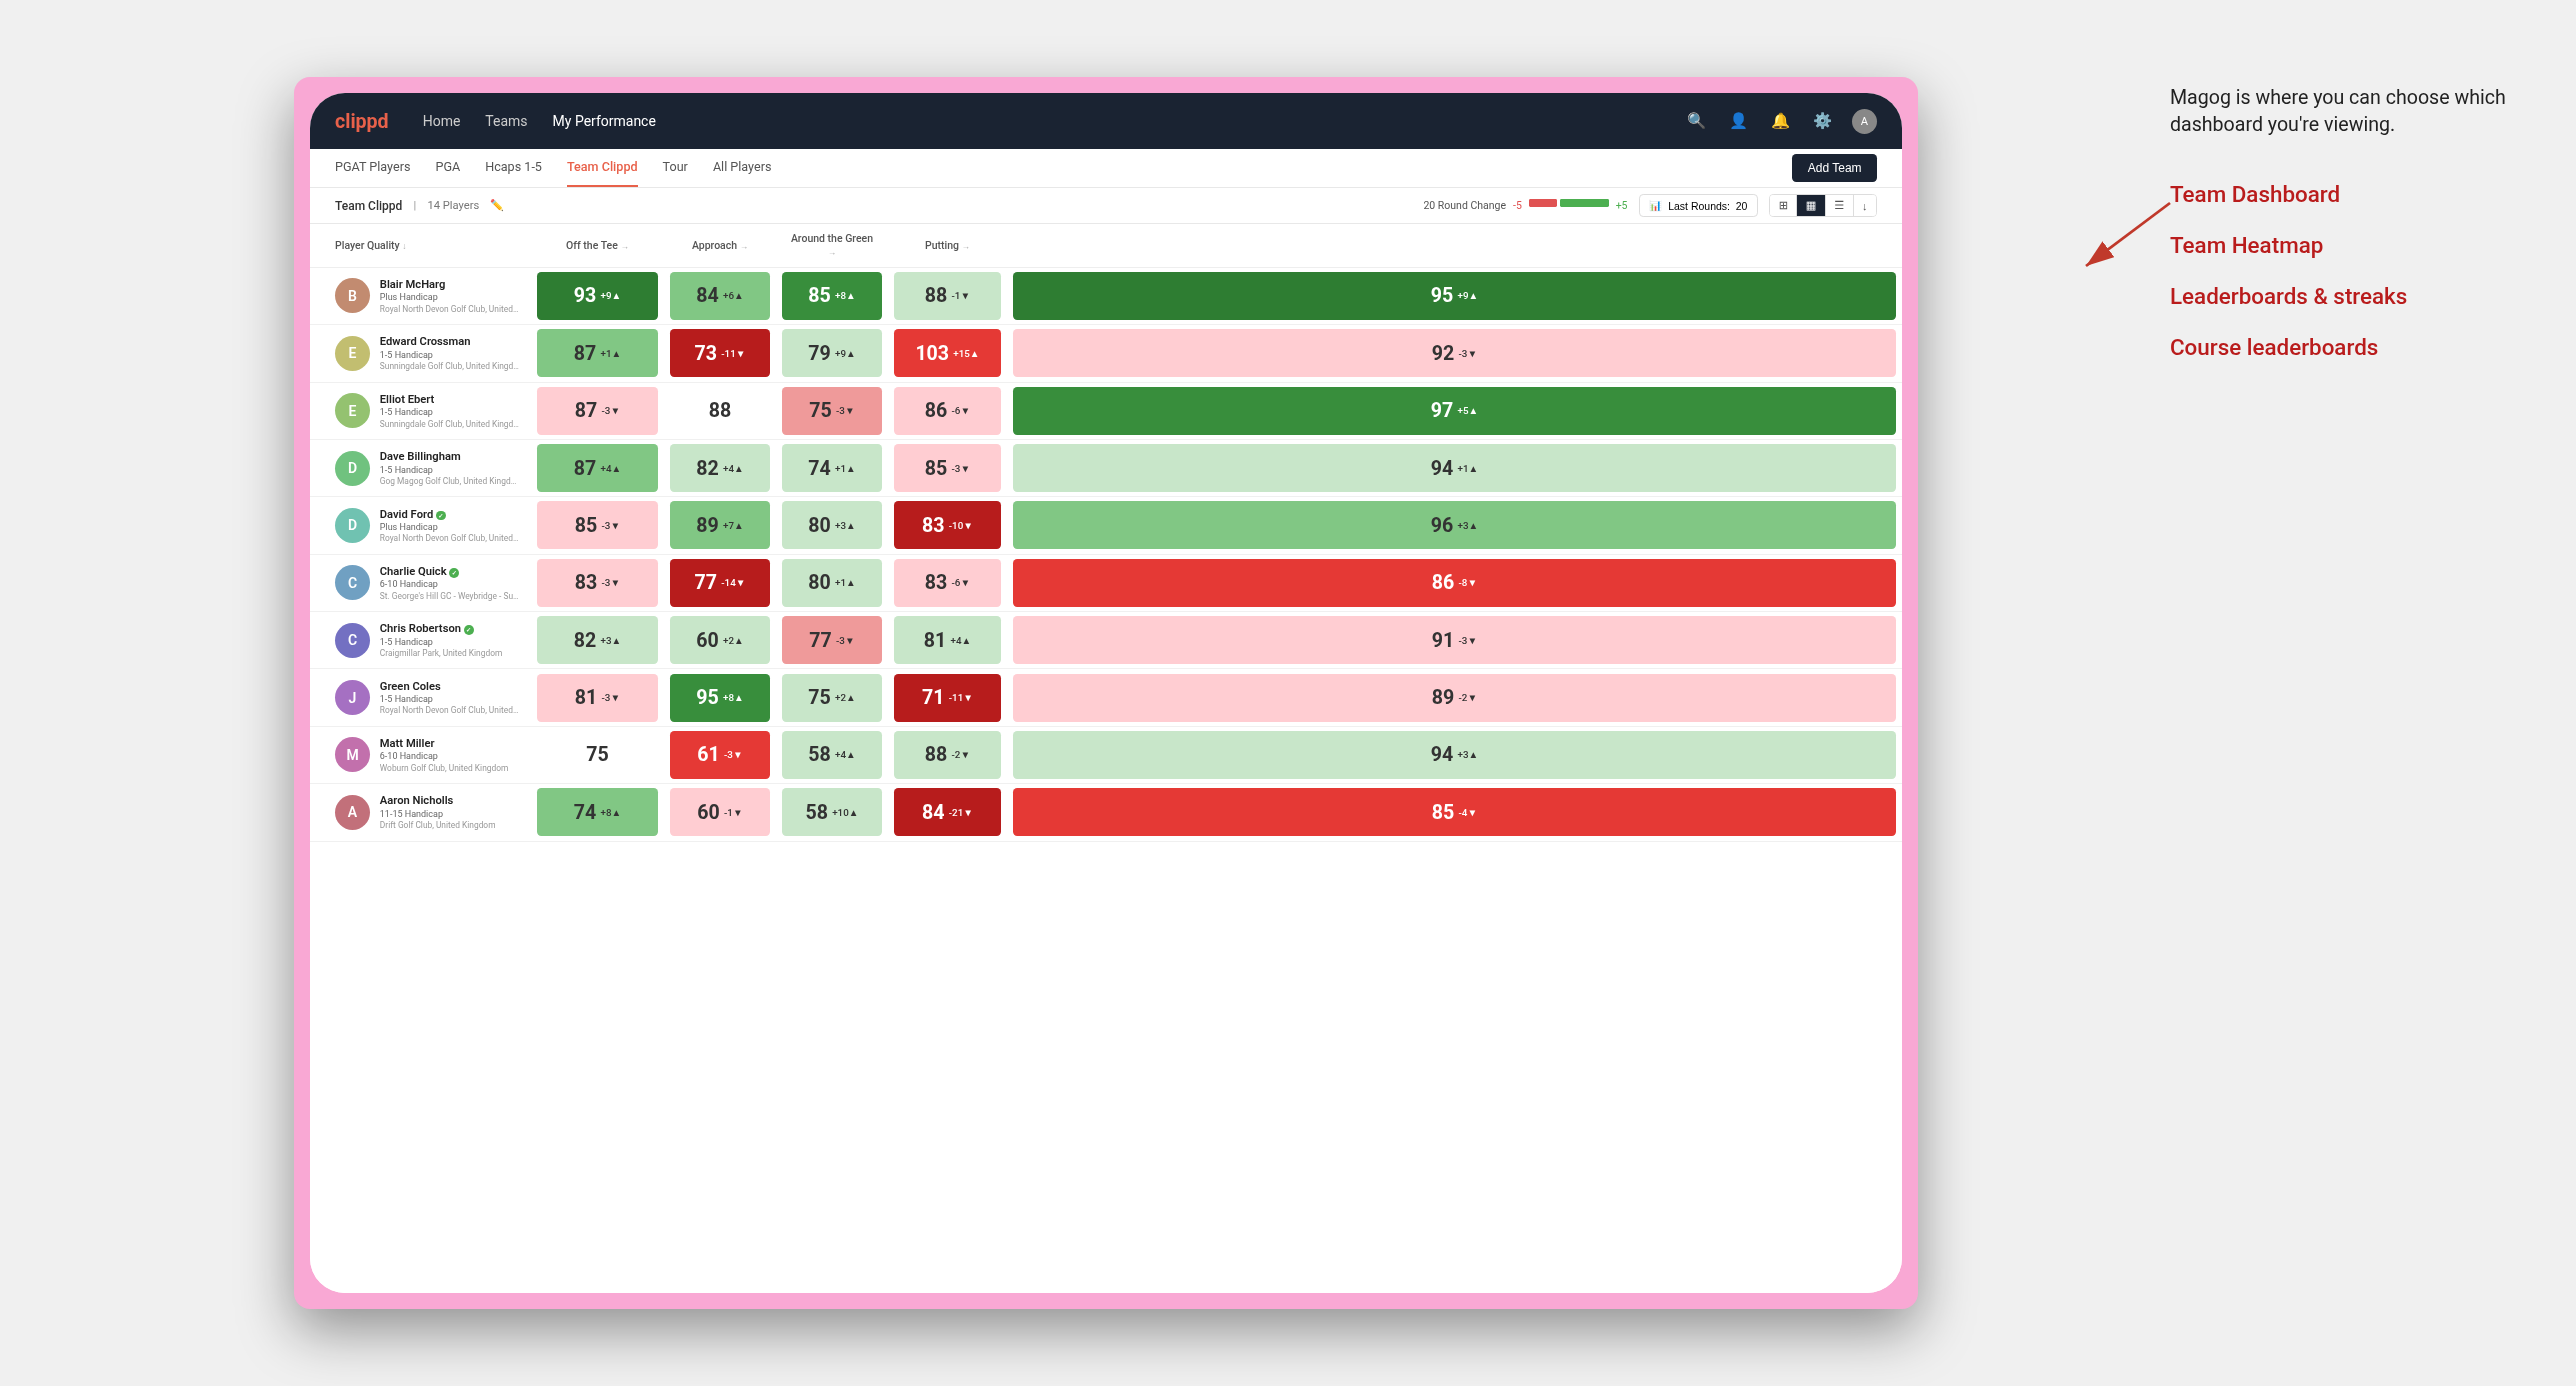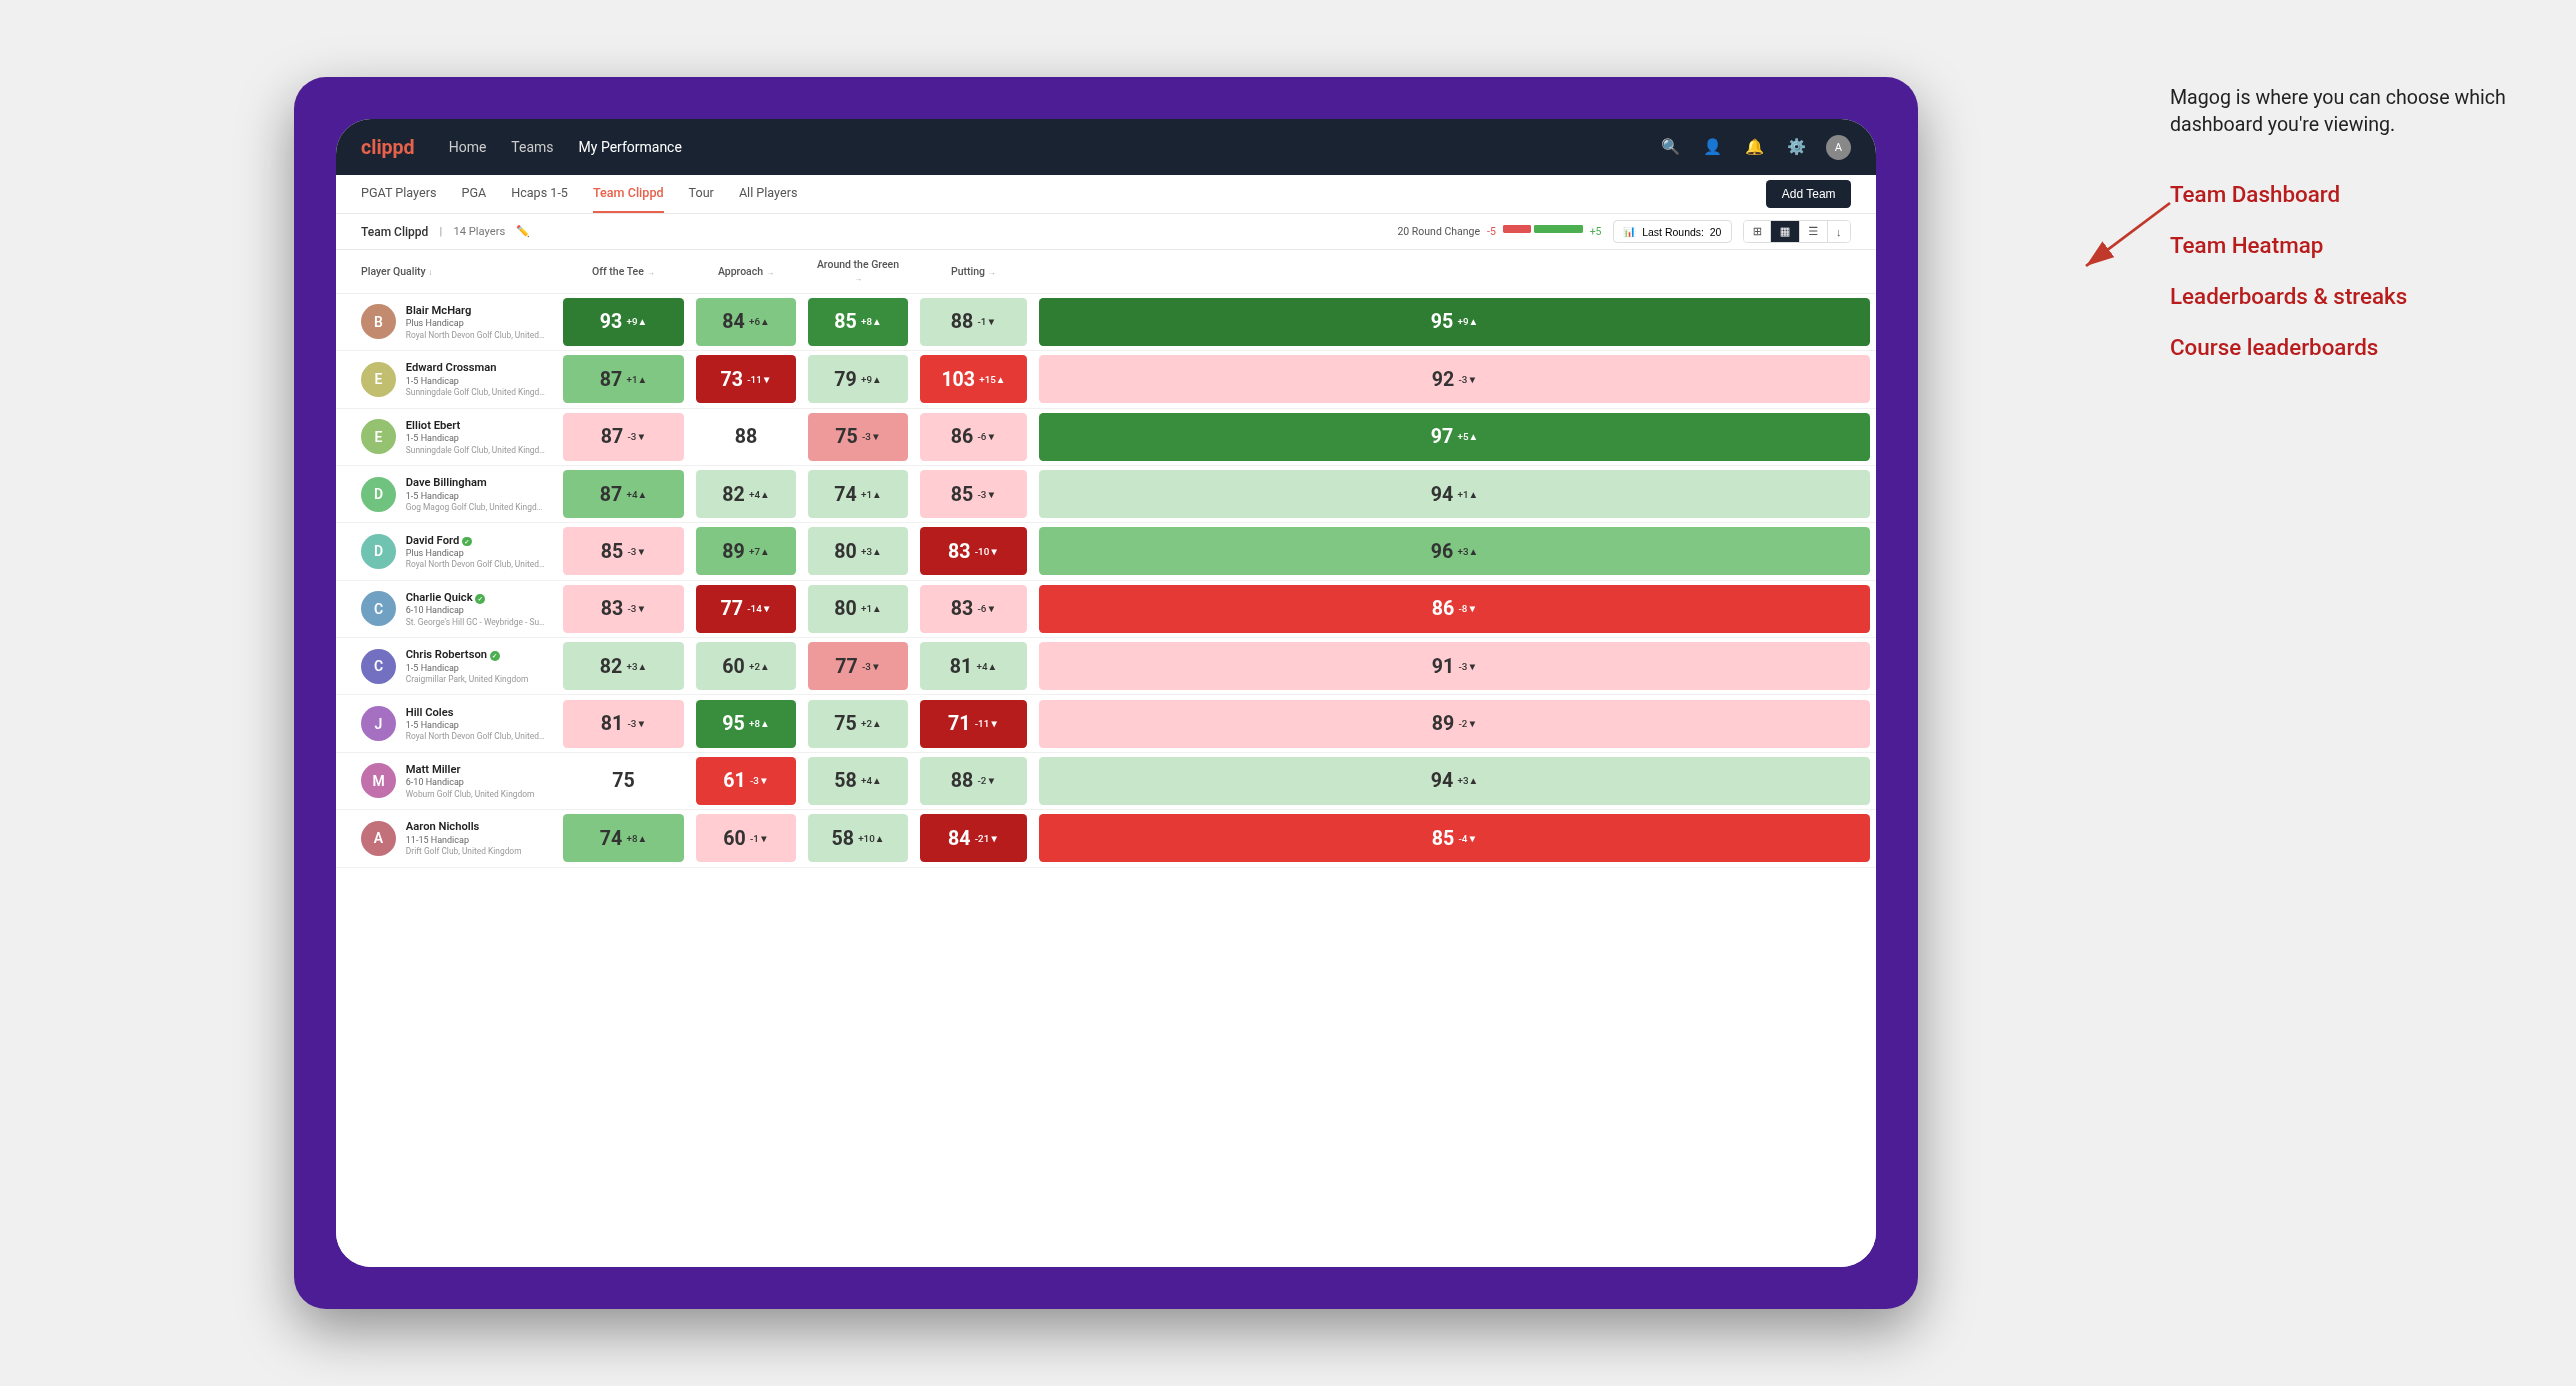--- a/index.html
+++ b/index.html
@@ -44,23 +44,23 @@
       top: 196px;
       right: 392px;
       width: 140px;
       height: 84px;
     }
 
     
     .tablet-frame {
       width: 1624px;
       height: 1232px;
-      background: #4c1d95;
-      border-radius: 32px;
-      padding: 42px;
+      background: #f9a8d4;
+      border-radius: 16px;
+      padding: 16px;
       box-shadow: 0 21px 56px rgba(0,0,0,0.4);
       position: relative;
       left: -182px;
     }
     .tablet-screen {
       width: 100%;
       height: 100%;
       background: #fff;
       border-radius: 35px;
       overflow: hidden;
@@ -761,21 +761,21 @@
                   <span class="score-num">91</span>
                   <span class="score-change">-3▼</span>
                 </div>
               </td>
             </tr>
             <tr class="player-row">
               <td class="player-td" rowspan="1">
                 <div class="player-cell">
                   <div class="player-avatar" style="background: rgb(165, 112, 194); color: rgb(255, 255, 255); font-size: 14px; font-weight: 600;">J</div>
                   <div class="player-info">
-                    <span class="player-name">Hill Coles</span>
+                    <span class="player-name">Green Coles</span>
                     <span class="player-handicap">1-5 Handicap</span>
                     <span class="player-club">Royal North Devon Golf Club, United Kingdom</span>
                   </div>
                 </div>
               </td>
               <td class="score-td">
                 <div class="score-cell" style="background: rgb(255, 205, 210); color: rgb(51, 51, 51);">
                   <span class="score-num">81</span>
                   <span class="score-change">-3▼</span>
                 </div>

